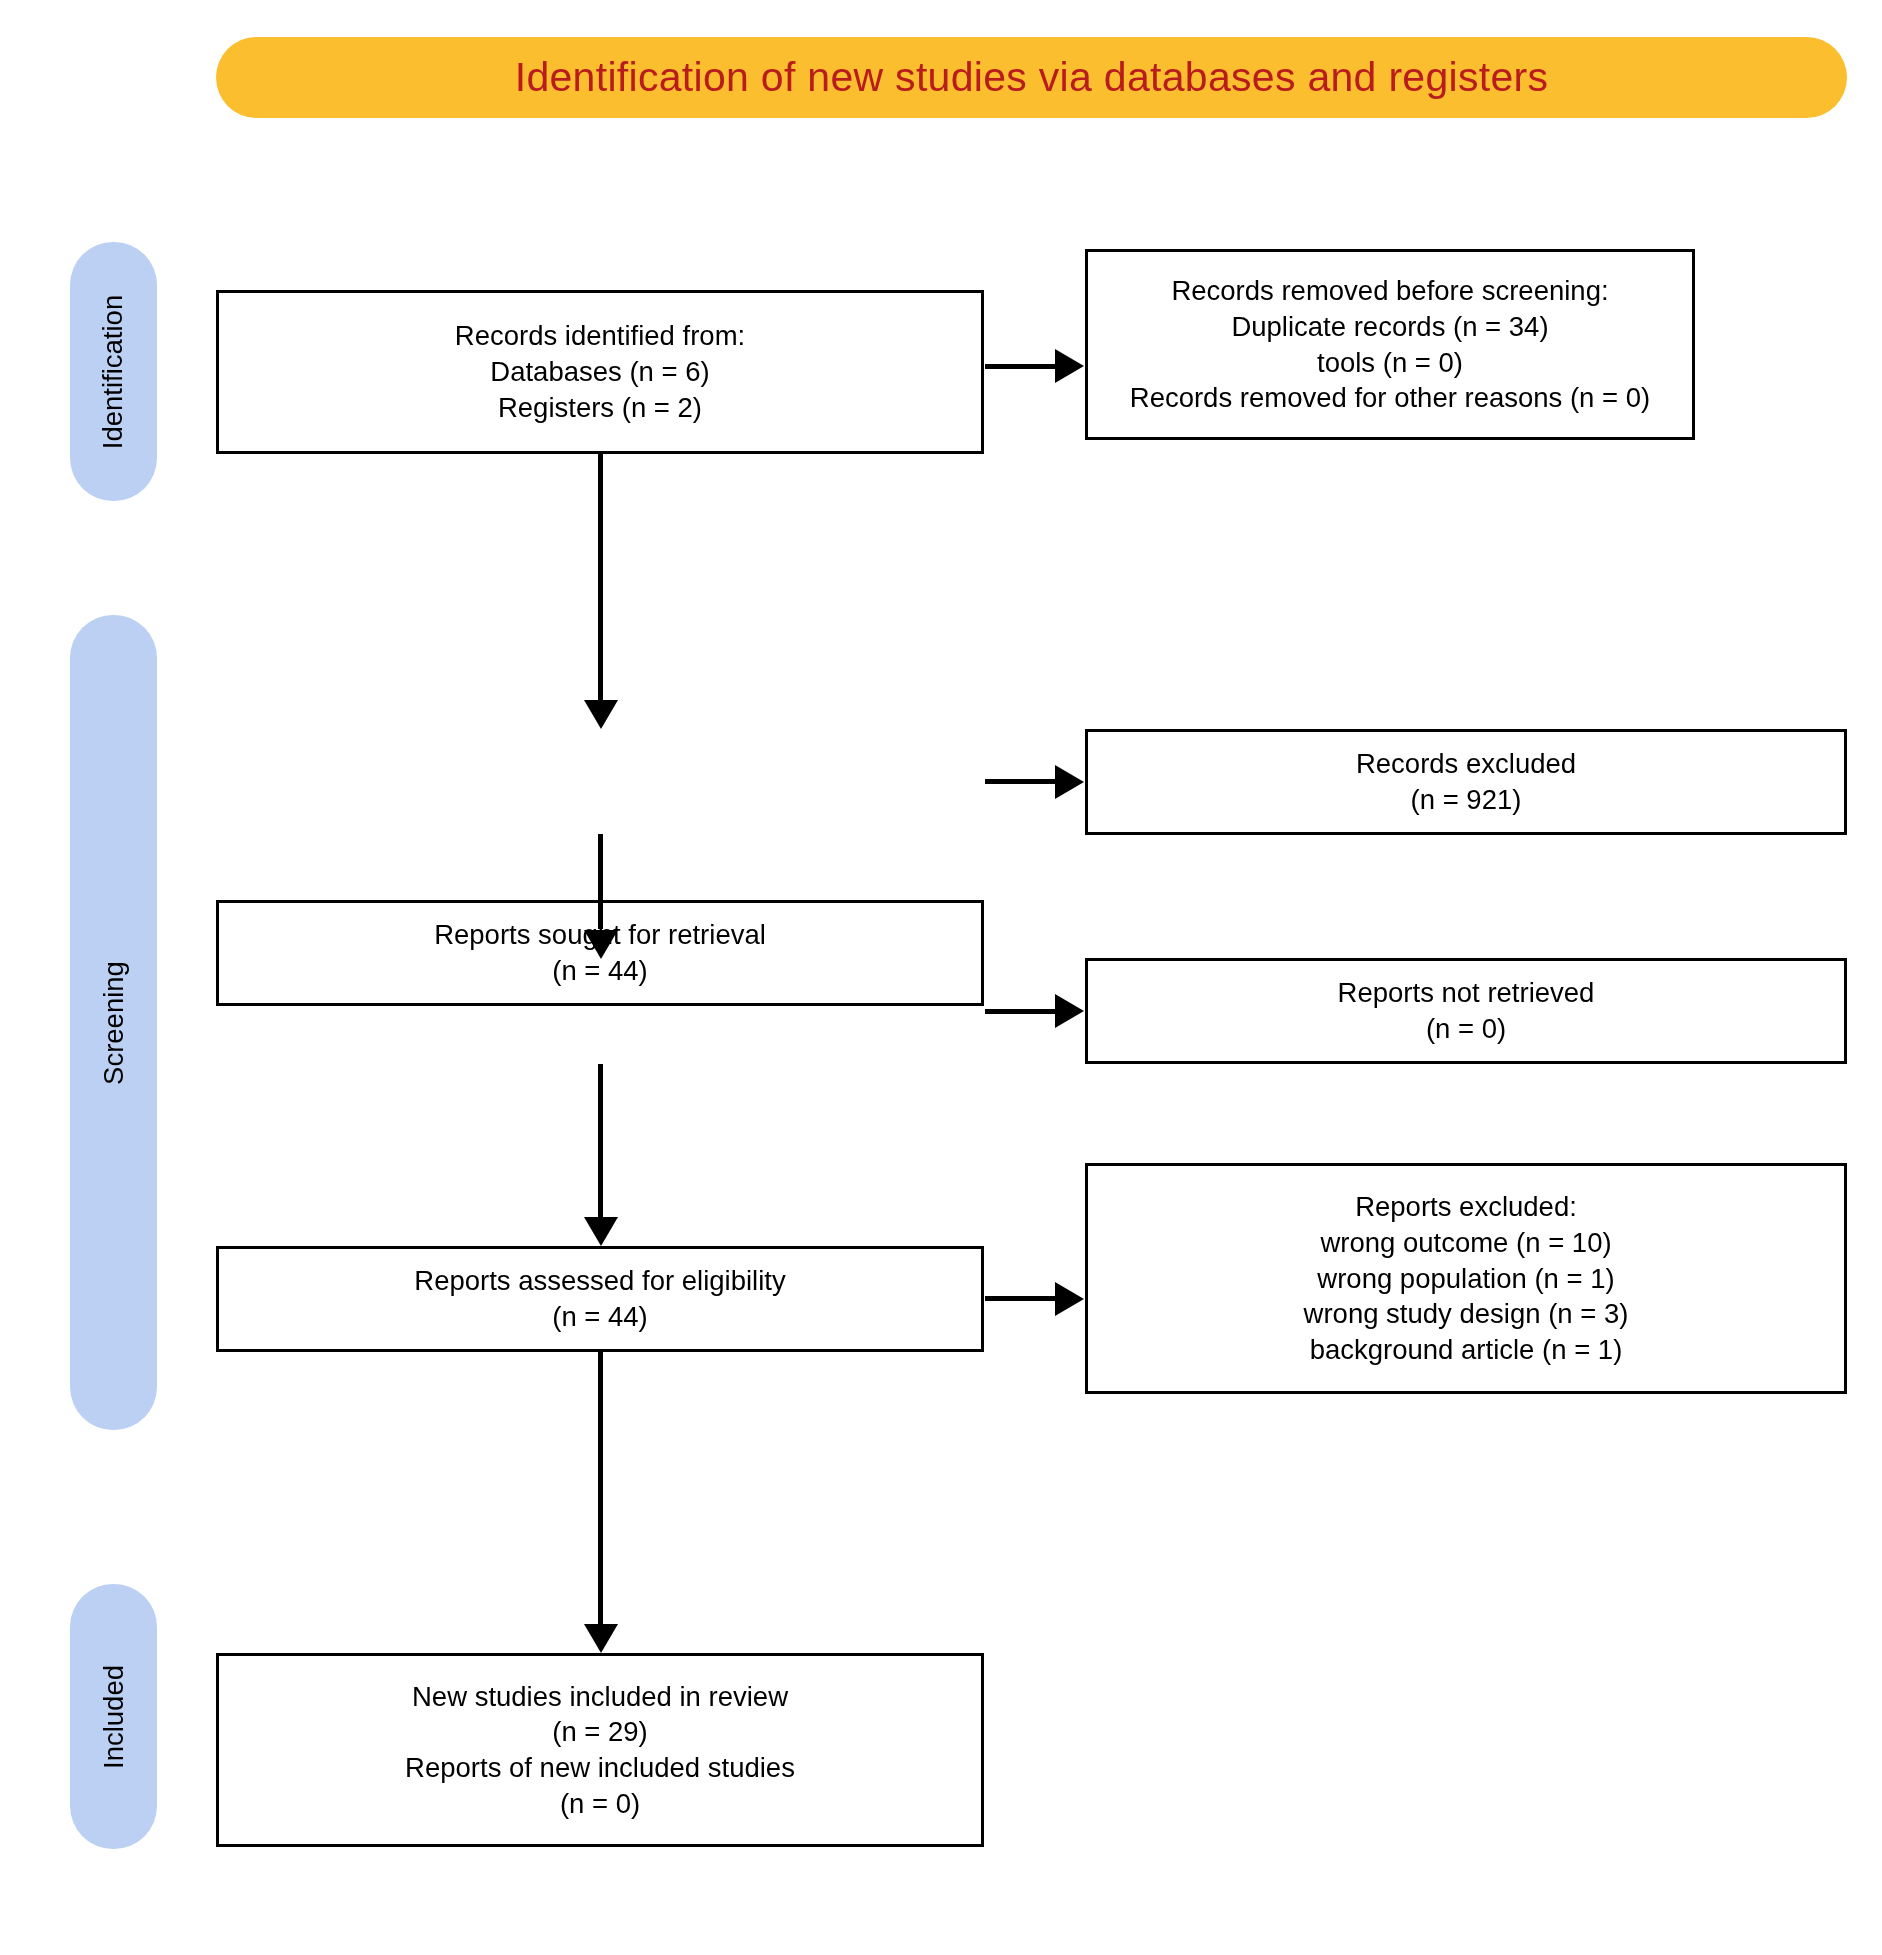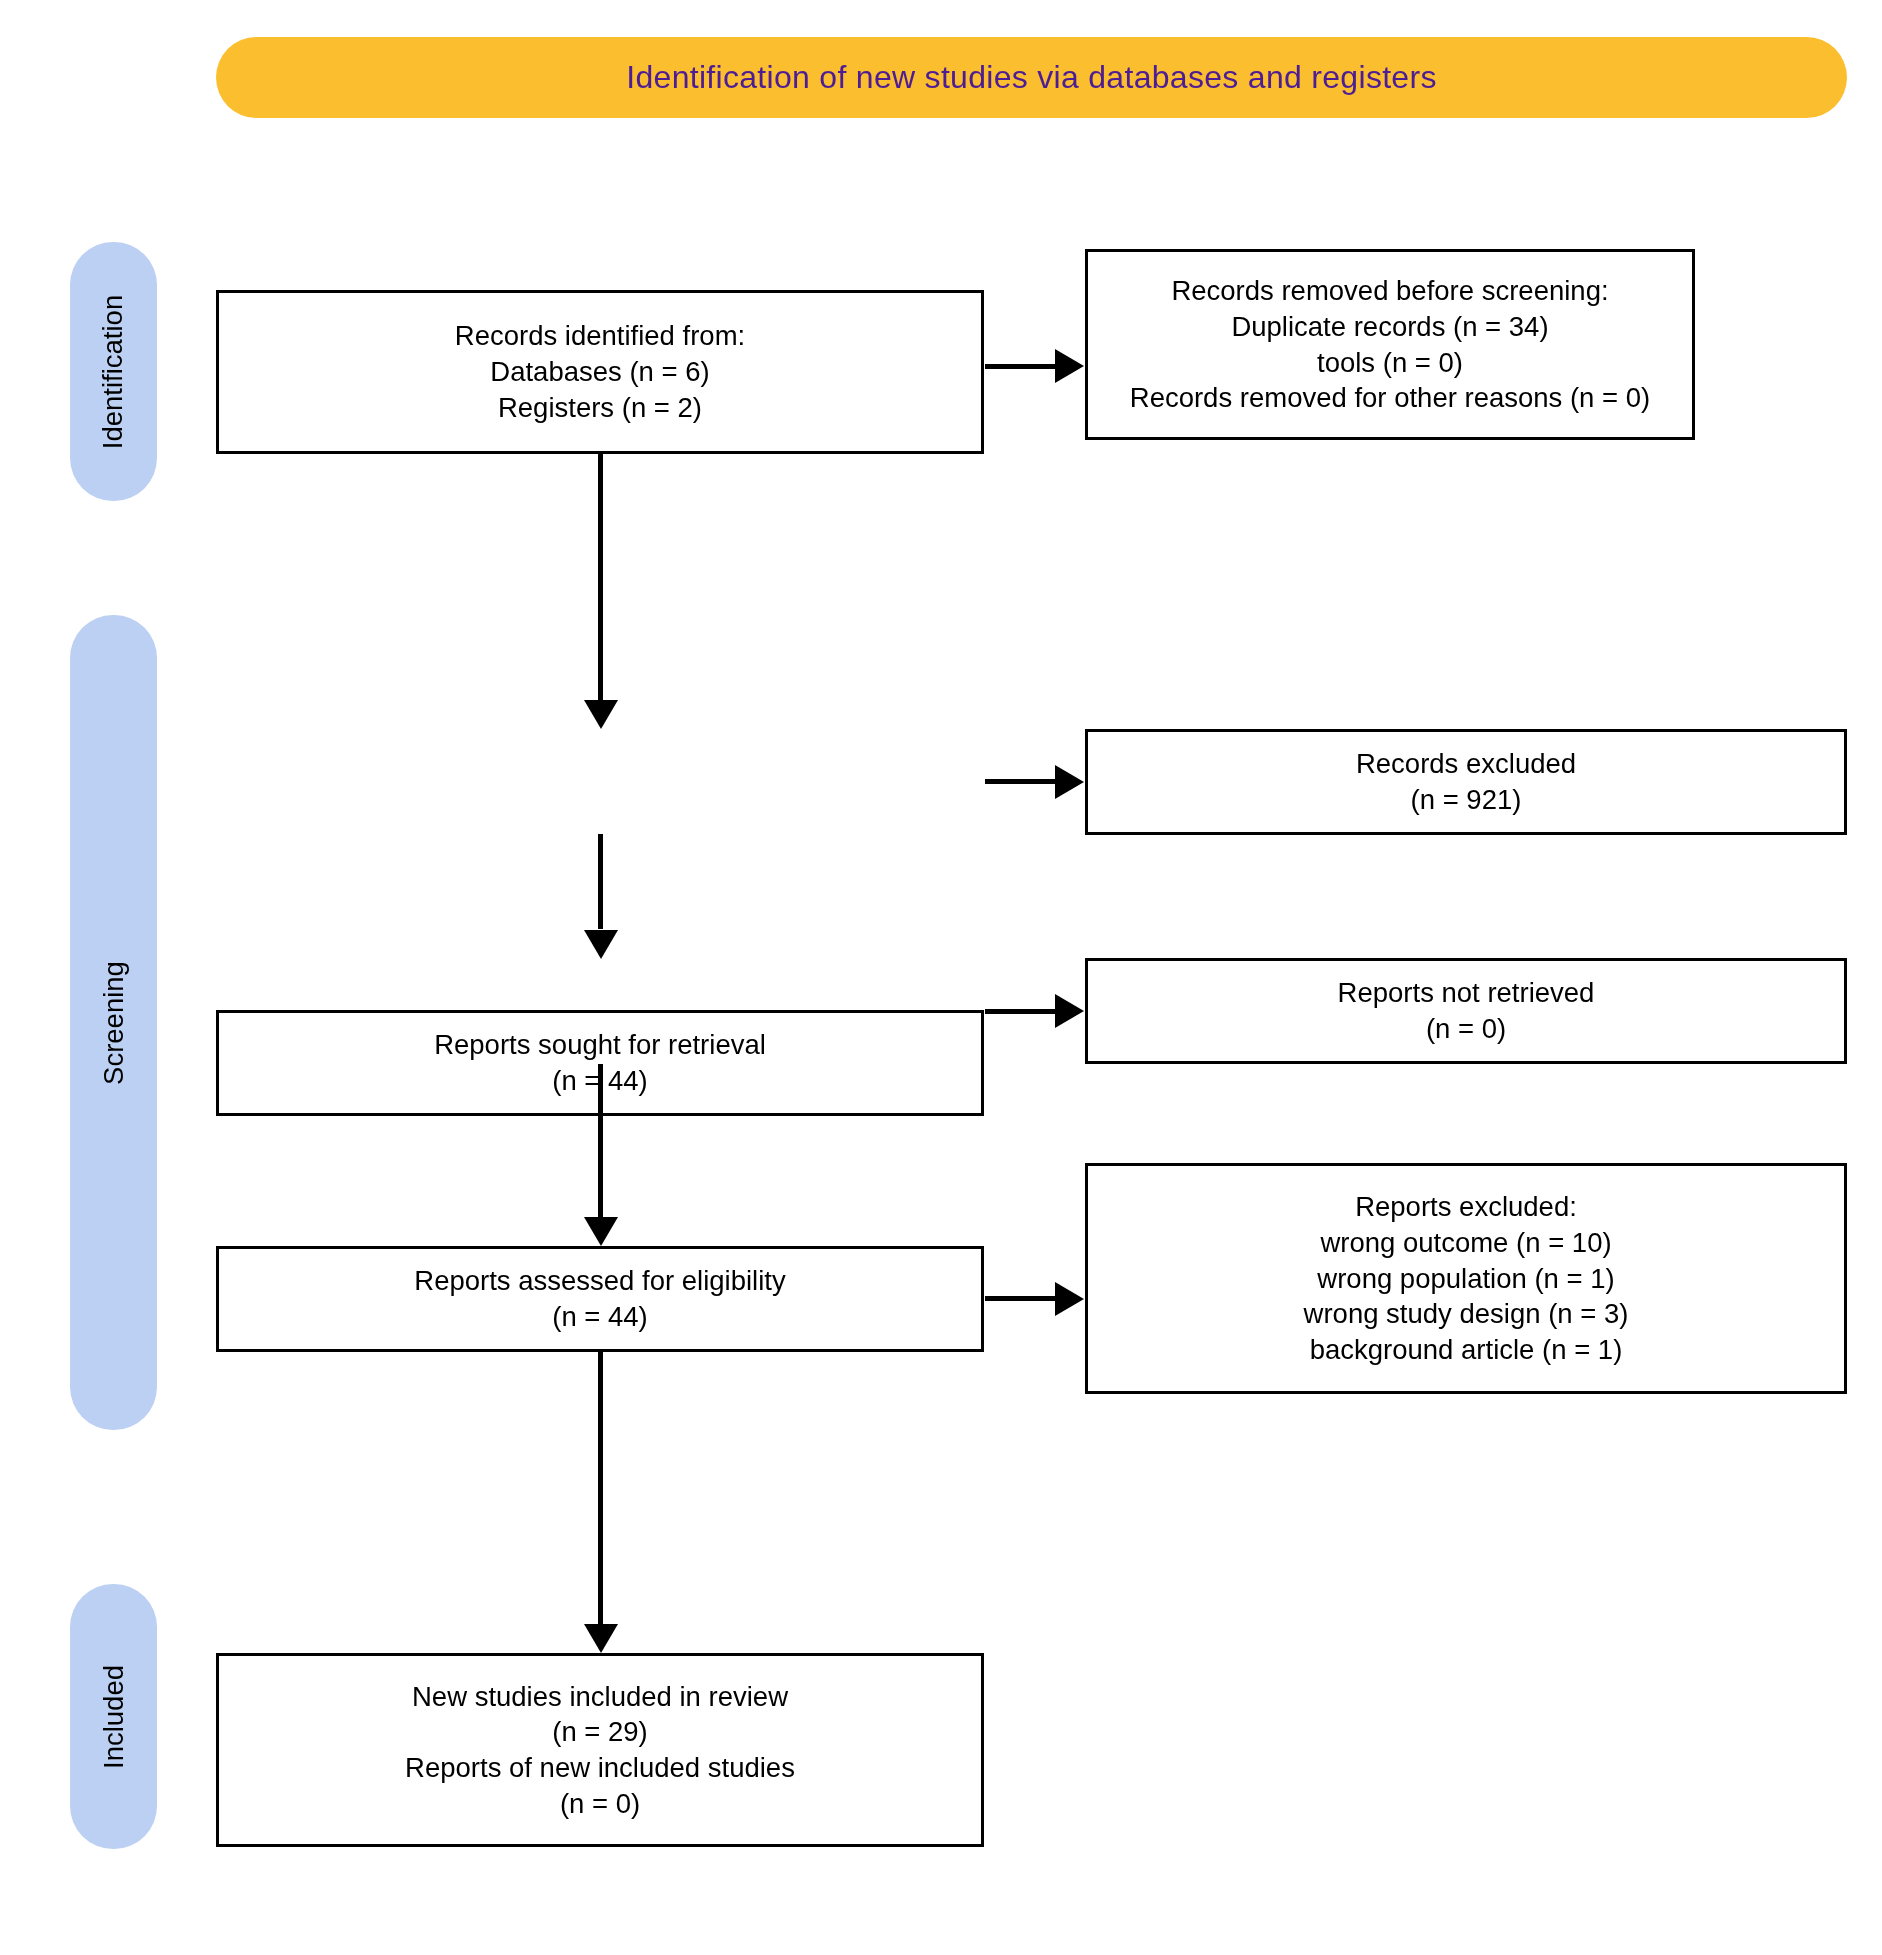--- a/index.html
+++ b/index.html
@@ -25,22 +25,22 @@
     top: 37px;
     width: 1631px;
     height: 81px;
     background: var(--banner-color, #FBBE2E);
     border-radius: 41px;
     display: flex;
     align-items: center;
     justify-content: center;
   }
   .header-banner .banner-text {
-    font-size: 32px;
-    color: #4c1d95;
+    font-size: 41px;
+    color: #b91c1c;
     letter-spacing: 0.3px;
     white-space: nowrap;
   }
 
   
   .stage-pill {
     position: absolute;
     left: 70px;
     width: 87px;
     background: var(--pill-color, #BBD0F2);
@@ -75,21 +75,21 @@
     font-size: 27.5px;
     line-height: 1.30;
     color: #000000;
     text-align: center;
     white-space: nowrap;
   }
 
   
   #box-identified      { left: 216px;  top: 290px;  width: 768px; height: 164px; }
   #box-screened        { left: 216px;  top: 729px; width: 768px; height: 106px; }
-  #box-sought          { left: 216px;  top: 1010px; width: 768px; height: 106px; }
+  #box-sought          { left: 216px;  top: 900px; width: 768px; height: 106px; }
   #box-assessed        { left: 216px;  top: 1246px; width: 768px; height: 106px; }
   #box-included        { left: 216px;  top: 1653px; width: 768px; height: 194px; }
 
   
   #box-removed         { left: 1085px; top: 249px;  width: 610px; height: 191px; }
   #box-excluded-recs   { left: 1085px; top: 729px; width: 762px; height: 106px; }
   #box-not-retrieved   { left: 1085px; top: 958px; width: 762px; height: 106px; }
   #box-reports-excl    { left: 1085px; top: 1163px; width: 762px; height: 231px; }
 
   

